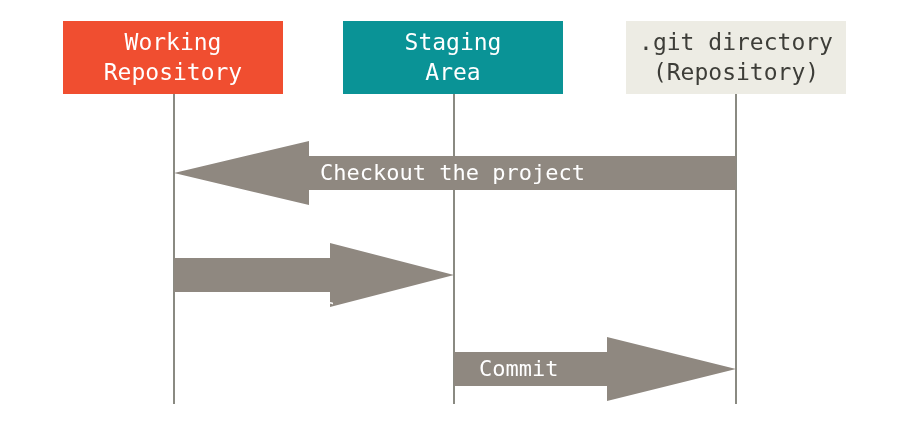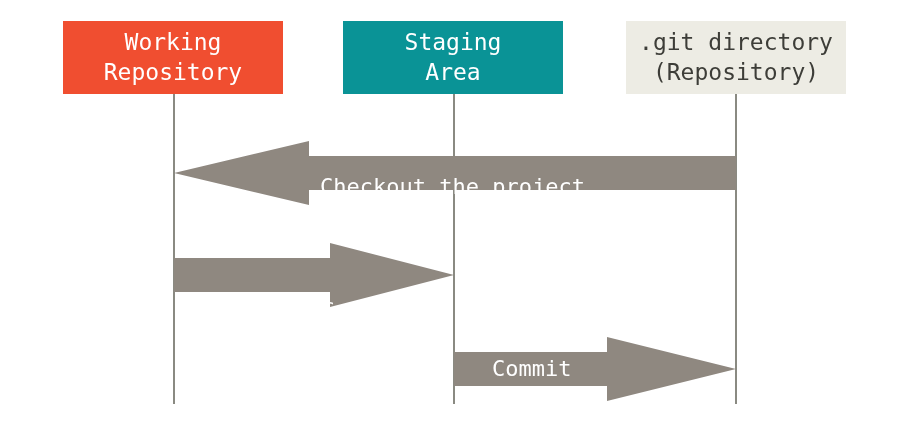--- a/index.html
+++ b/index.html
@@ -89,29 +89,29 @@
     color: #ffffff;
     font-family: "DejaVu Sans Mono", "Liberation Mono", monospace;
     font-size: 22px;
     line-height: 1;
     white-space: pre;
     letter-spacing: 0px;
   }
 
   
   #arrow-checkout { left: 174px; top: 141px; width: 562px; height: 64px; }
-  #label-checkout { left: 320px; top: 176px; }
+  #label-checkout { left: 320px; top: 162px; }
 
   
   #arrow-stage { left: 174px; top: 243px; width: 280px; height: 64px; }
   #label-stage { left: 190px; top: 264px; }
 
   
   #arrow-commit { left: 454px; top: 337px; width: 282px; height: 64px; }
-  #label-commit { left: 492px; top: 358px; }
+  #label-commit { left: 479px; top: 358px; }
 </style>
 </head>
 <body>
 
 <div id="diagram" style="background: rgb(255, 255, 255);">
 
   <div class="area-box" id="box-working" style="background: rgb(240, 78, 48); color: rgb(255, 255, 255);">
     <span class="line1">Working</span>
     <span class="line2">Repository</span>
   </div>

